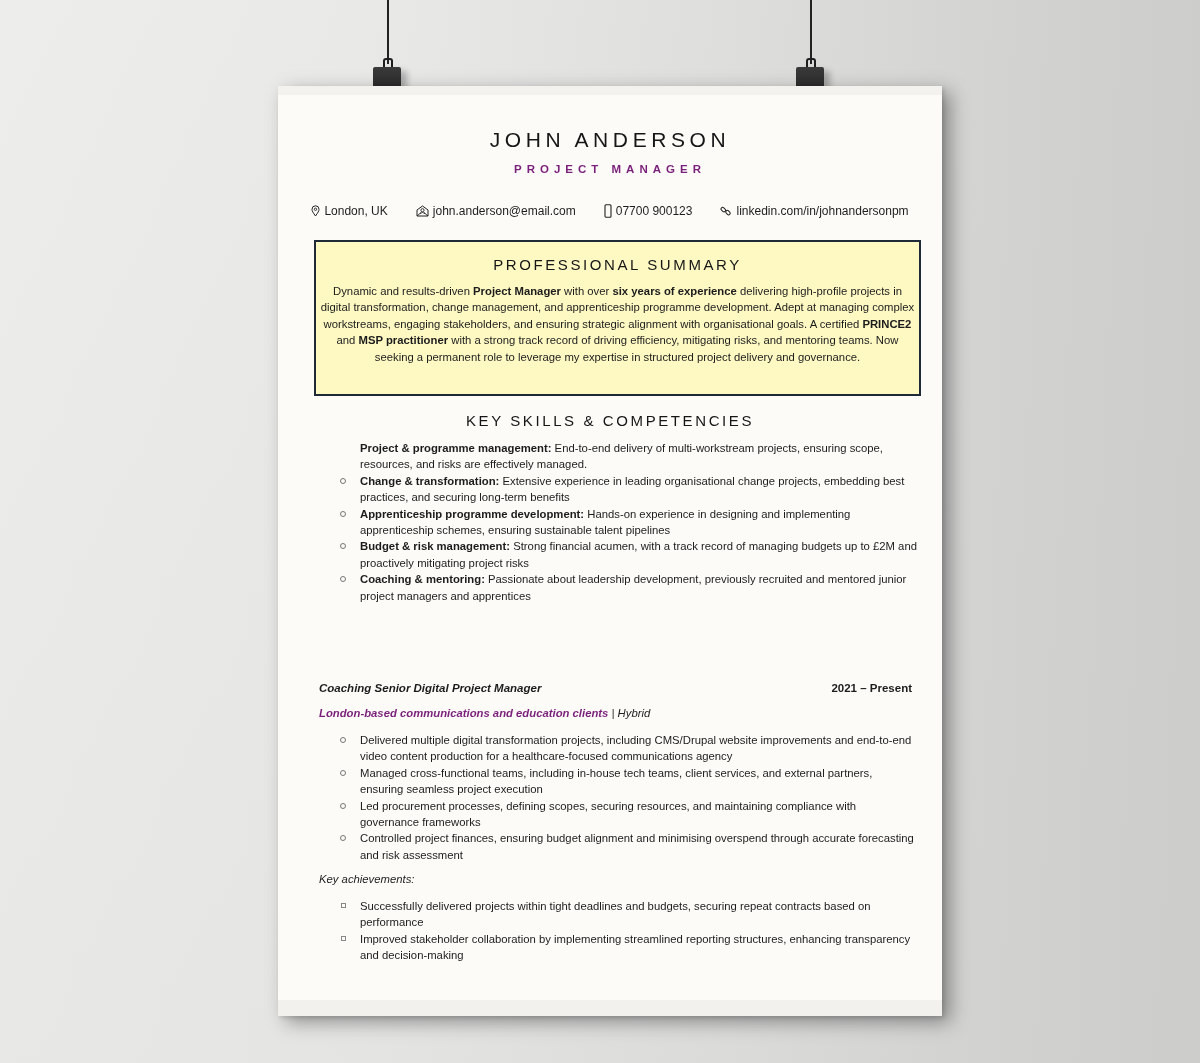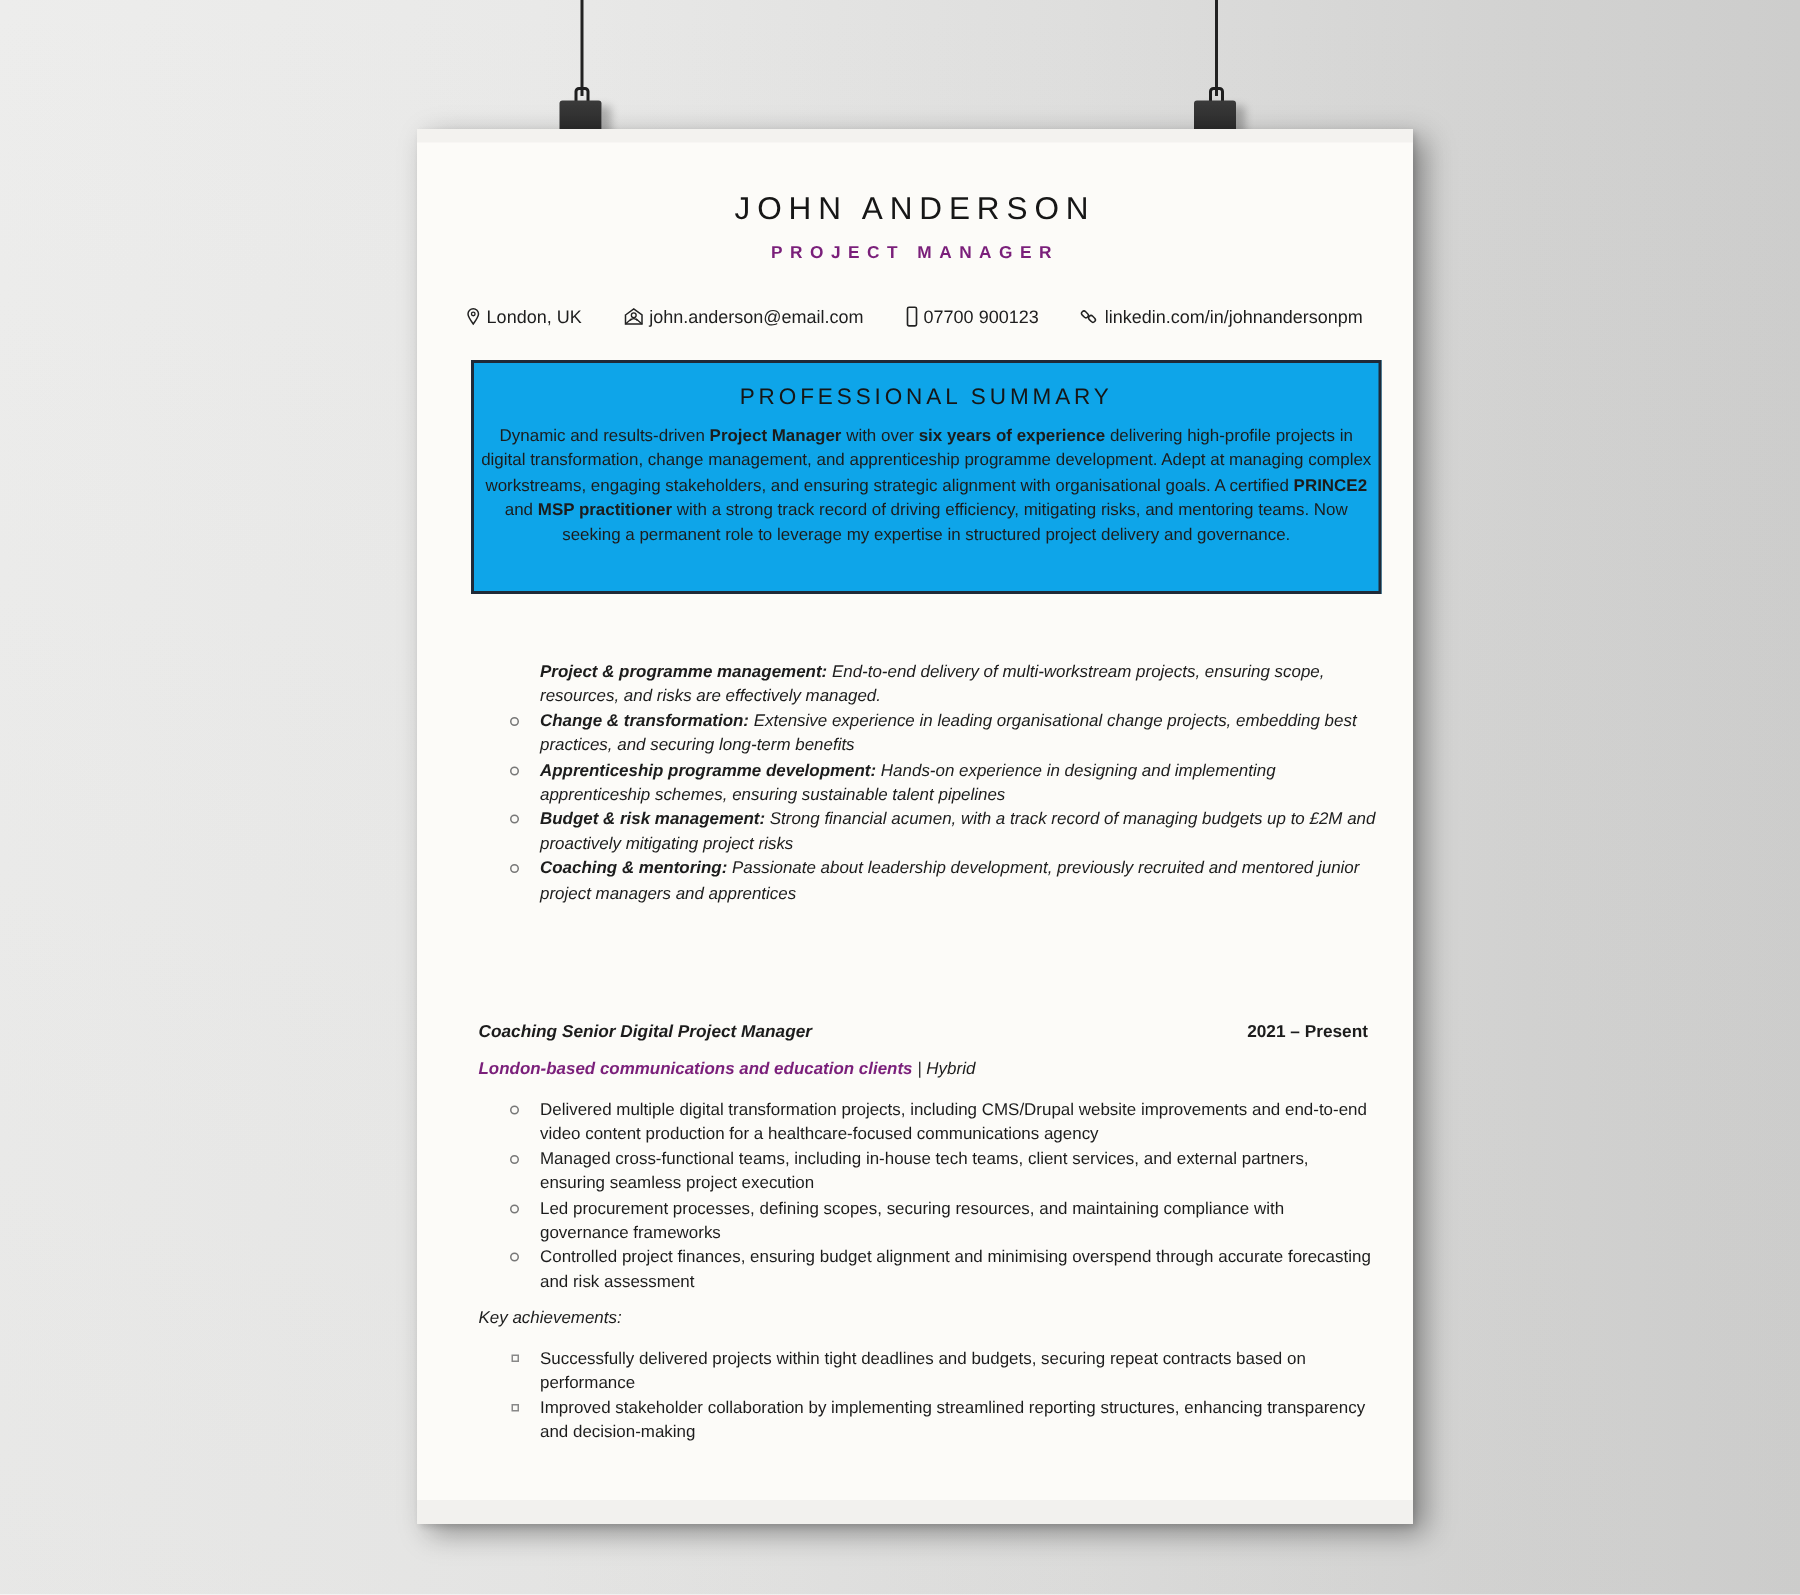--- a/index.html
+++ b/index.html
@@ -53,35 +53,35 @@
   .contact {
     position: absolute; left: 0; right: 0; top: 118px;
     display: flex; justify-content: center; gap: 28px;
     font-size: 12px; color: #1e1e1e;
   }
   .contact .item { display: flex; align-items: center; gap: 4px; }
   .contact svg { display: block; }
 
   .summary {
     position: absolute; left: 36px; top: 154px; width: 607px; height: 156px;
-    border: 2px solid #1f2a38; background: #0ea5e9;
+    border: 2px solid #1f2a38; background: #fef9c3;
     text-align: center;
   }
   .section-title {
     font-size: 15px; letter-spacing: 2.6px; color: #161616; text-align: center; font-weight: normal;
   }
   .summary .section-title { margin-top: 14px; }
   .summary p {
     margin: 10px 4px 0; font-size: 11.3px; line-height: 16.4px; color: #1c1c1c;
   }
   .summary b { font-weight: bold; }
 
   .skills-title { position: absolute; left: 0; right: 0; top: 326px; }
   .skills {
-    position: absolute; left: 60px; top: 354px; width: 580px; list-style: none; font-style: italic;
+    position: absolute; left: 60px; top: 354px; width: 580px; list-style: none;
   }
   .skills li, .resp li, .ach li {
     position: relative; padding-left: 22px; font-size: 11.3px; line-height: 16.4px; color: #1c1c1c;
   }
   .skills li .mark, .resp li .mark {
     position: absolute; left: 2px; top: 5px; width: 6px; height: 6px;
     border: 1px solid #777; border-radius: 50%;
   }
 
   .exp-title { position: absolute; left: 0; right: 0; top: 566px; }
@@ -164,20 +164,21 @@
       </span>
       <span>linkedin.com/in/johnandersonpm</span>
     </span>
   </div>
 
   <section class="summary">
     <h2 class="section-title">PROFESSIONAL SUMMARY</h2>
     <p id="summary-text"><span>Dynamic and results-driven </span><b>Project Manager</b><span> with over </span><b>six years of experience</b><span> delivering high-profile projects in digital transformation, change management, and apprenticeship programme development. Adept at managing complex workstreams, engaging stakeholders, and ensuring strategic alignment with organisational goals. A certified </span><b>PRINCE2</b><span> and </span><b>MSP practitioner</b><span> with a strong track record of driving efficiency, mitigating risks, and mentoring teams. Now seeking a permanent role to leverage my expertise in structured project delivery and governance.</span></p>
   </section>
 
+  <h2 class="section-title skills-title">KEY SKILLS &amp; COMPETENCIES</h2>
   <ul class="skills" id="skills-list">
       <li class="nomark"><b>Project &amp; programme management:</b><span> End-to-end delivery of multi-workstream projects, ensuring scope, resources, and risks are effectively managed.</span></li>
       <li><span class="mark"></span><b>Change &amp; transformation:</b><span> Extensive experience in leading organisational change projects, embedding best practices, and securing long-term benefits</span></li>
       <li><span class="mark"></span><b>Apprenticeship programme development:</b><span> Hands-on experience in designing and implementing apprenticeship schemes, ensuring sustainable talent pipelines</span></li>
       <li><span class="mark"></span><b>Budget &amp; risk management:</b><span> Strong financial acumen, with a track record of managing budgets up to £2M and proactively mitigating project risks</span></li>
       <li><span class="mark"></span><b>Coaching &amp; mentoring:</b><span> Passionate about leadership development, previously recruited and mentored junior project managers and apprentices</span></li>
     </ul>
 
 
   <div class="job-row">

